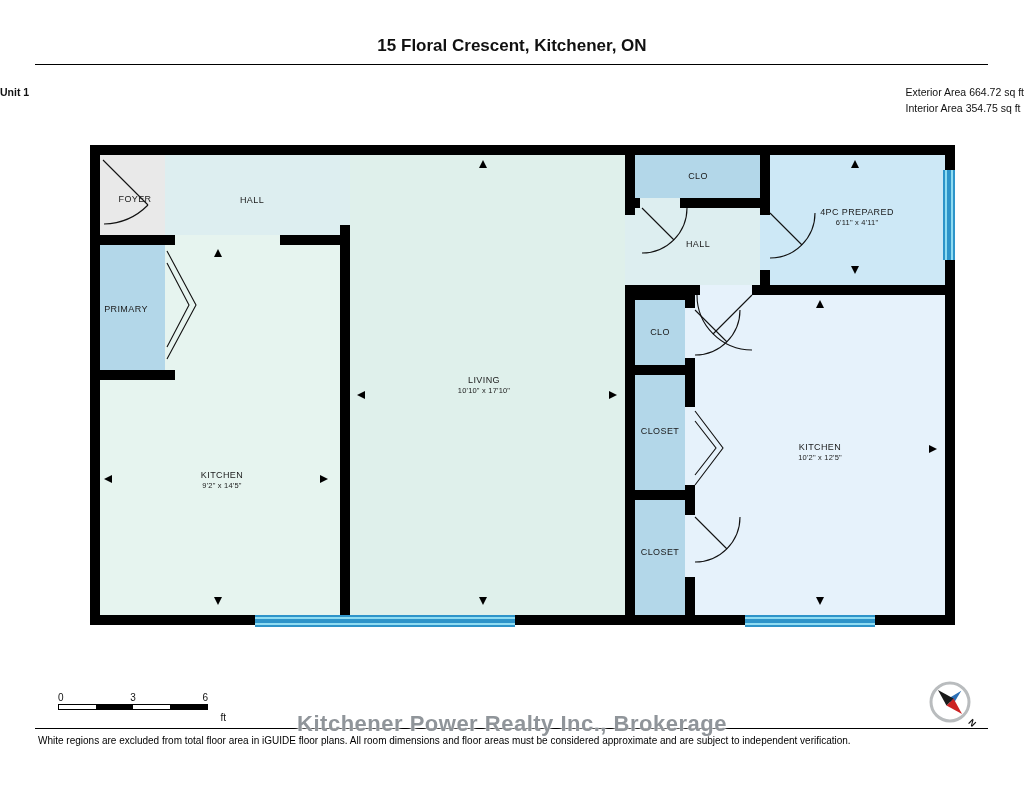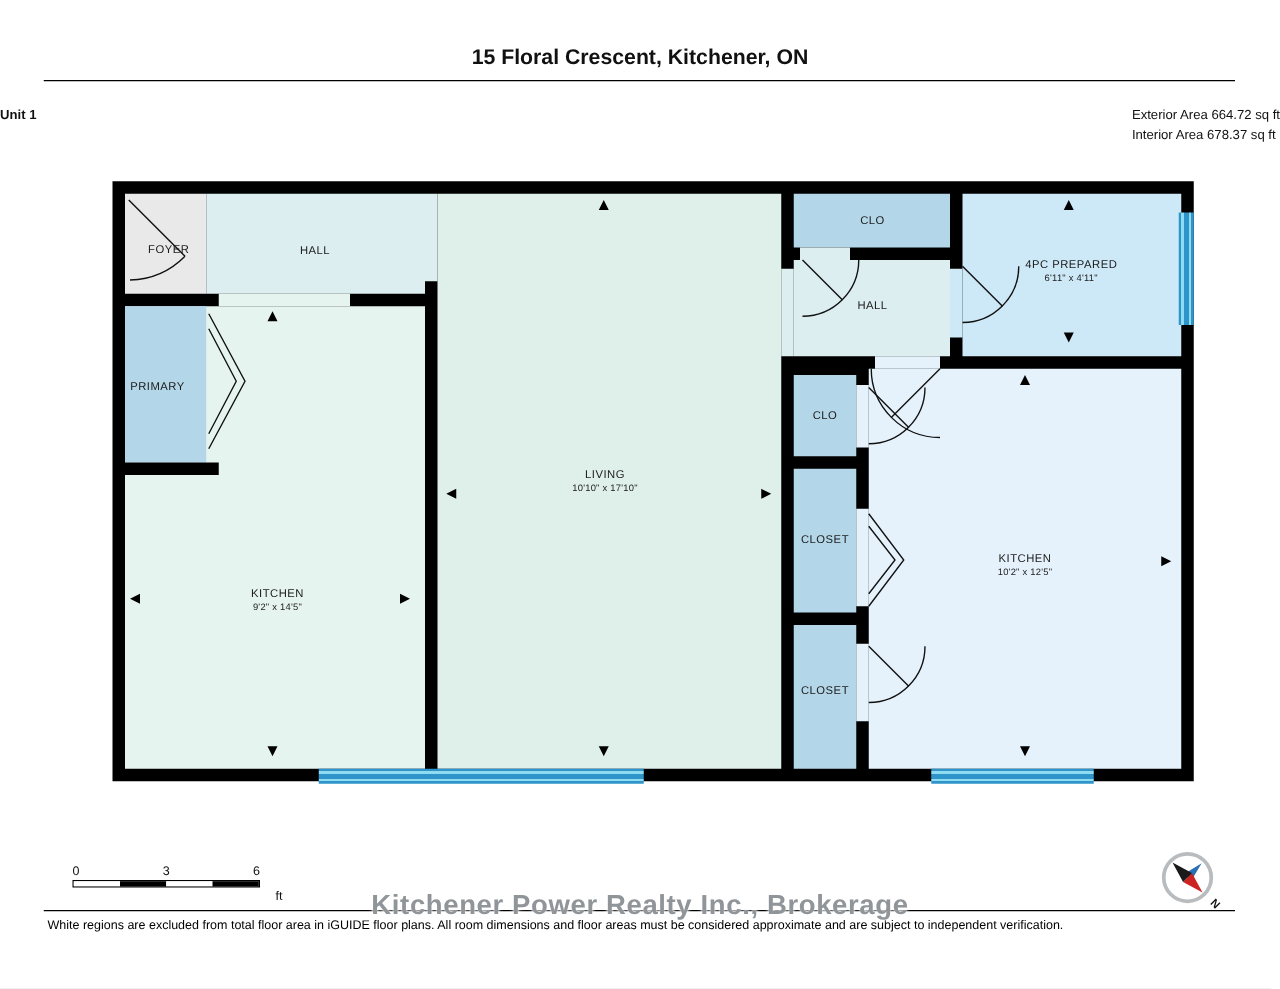--- a/index.html
+++ b/index.html
@@ -90,21 +90,21 @@
 
 <div class="page">
 
   <div class="title">15 Floral Crescent, Kitchener, ON</div>
   <div class="rule rule-top"></div>
 
   <div class="unit-info">
     <span class="unit-label">Unit 1</span>
     <span class="unit-areas">
       <span>Exterior Area 664.72 sq ft</span>
-      <span>Interior Area 678.37 sq ft</span>
+      <span>Interior Area 354.75 sq ft</span>
     </span>
   </div>
 
   <div class="plan">
 
     <div class="room" id="r-foyer"></div>
     <div class="room" id="r-hall-top"></div>
     <div class="opening" id="o-hall-living"></div>
     <div class="room" id="r-kitchen"></div>
     <div class="opening" id="o-hall-kitch"></div>

